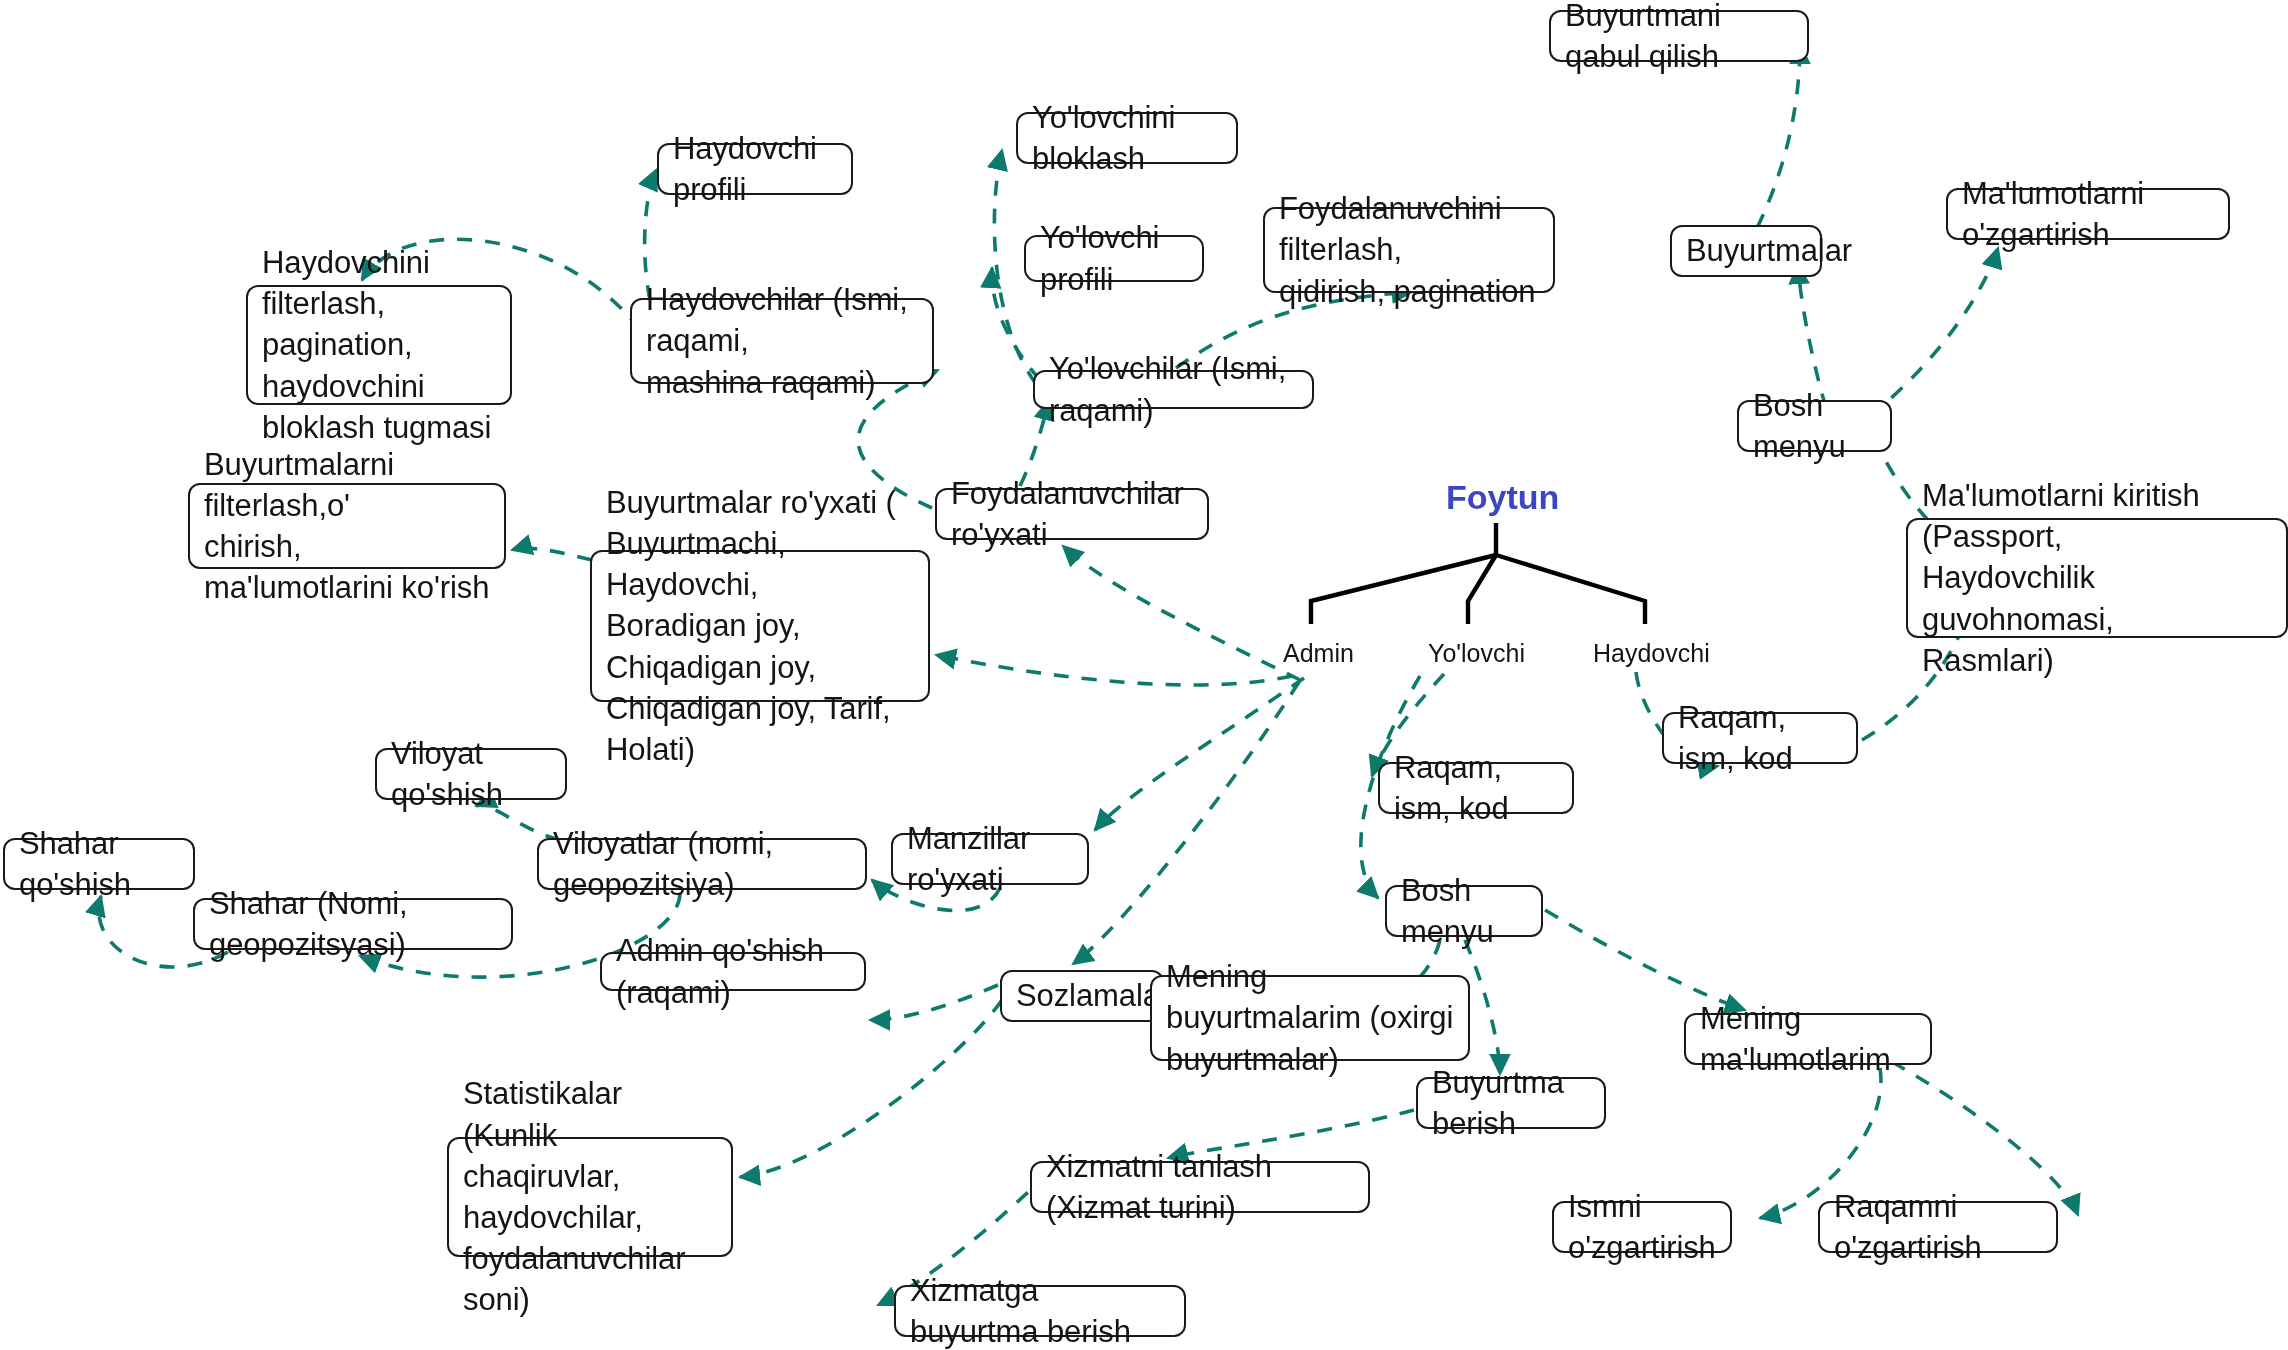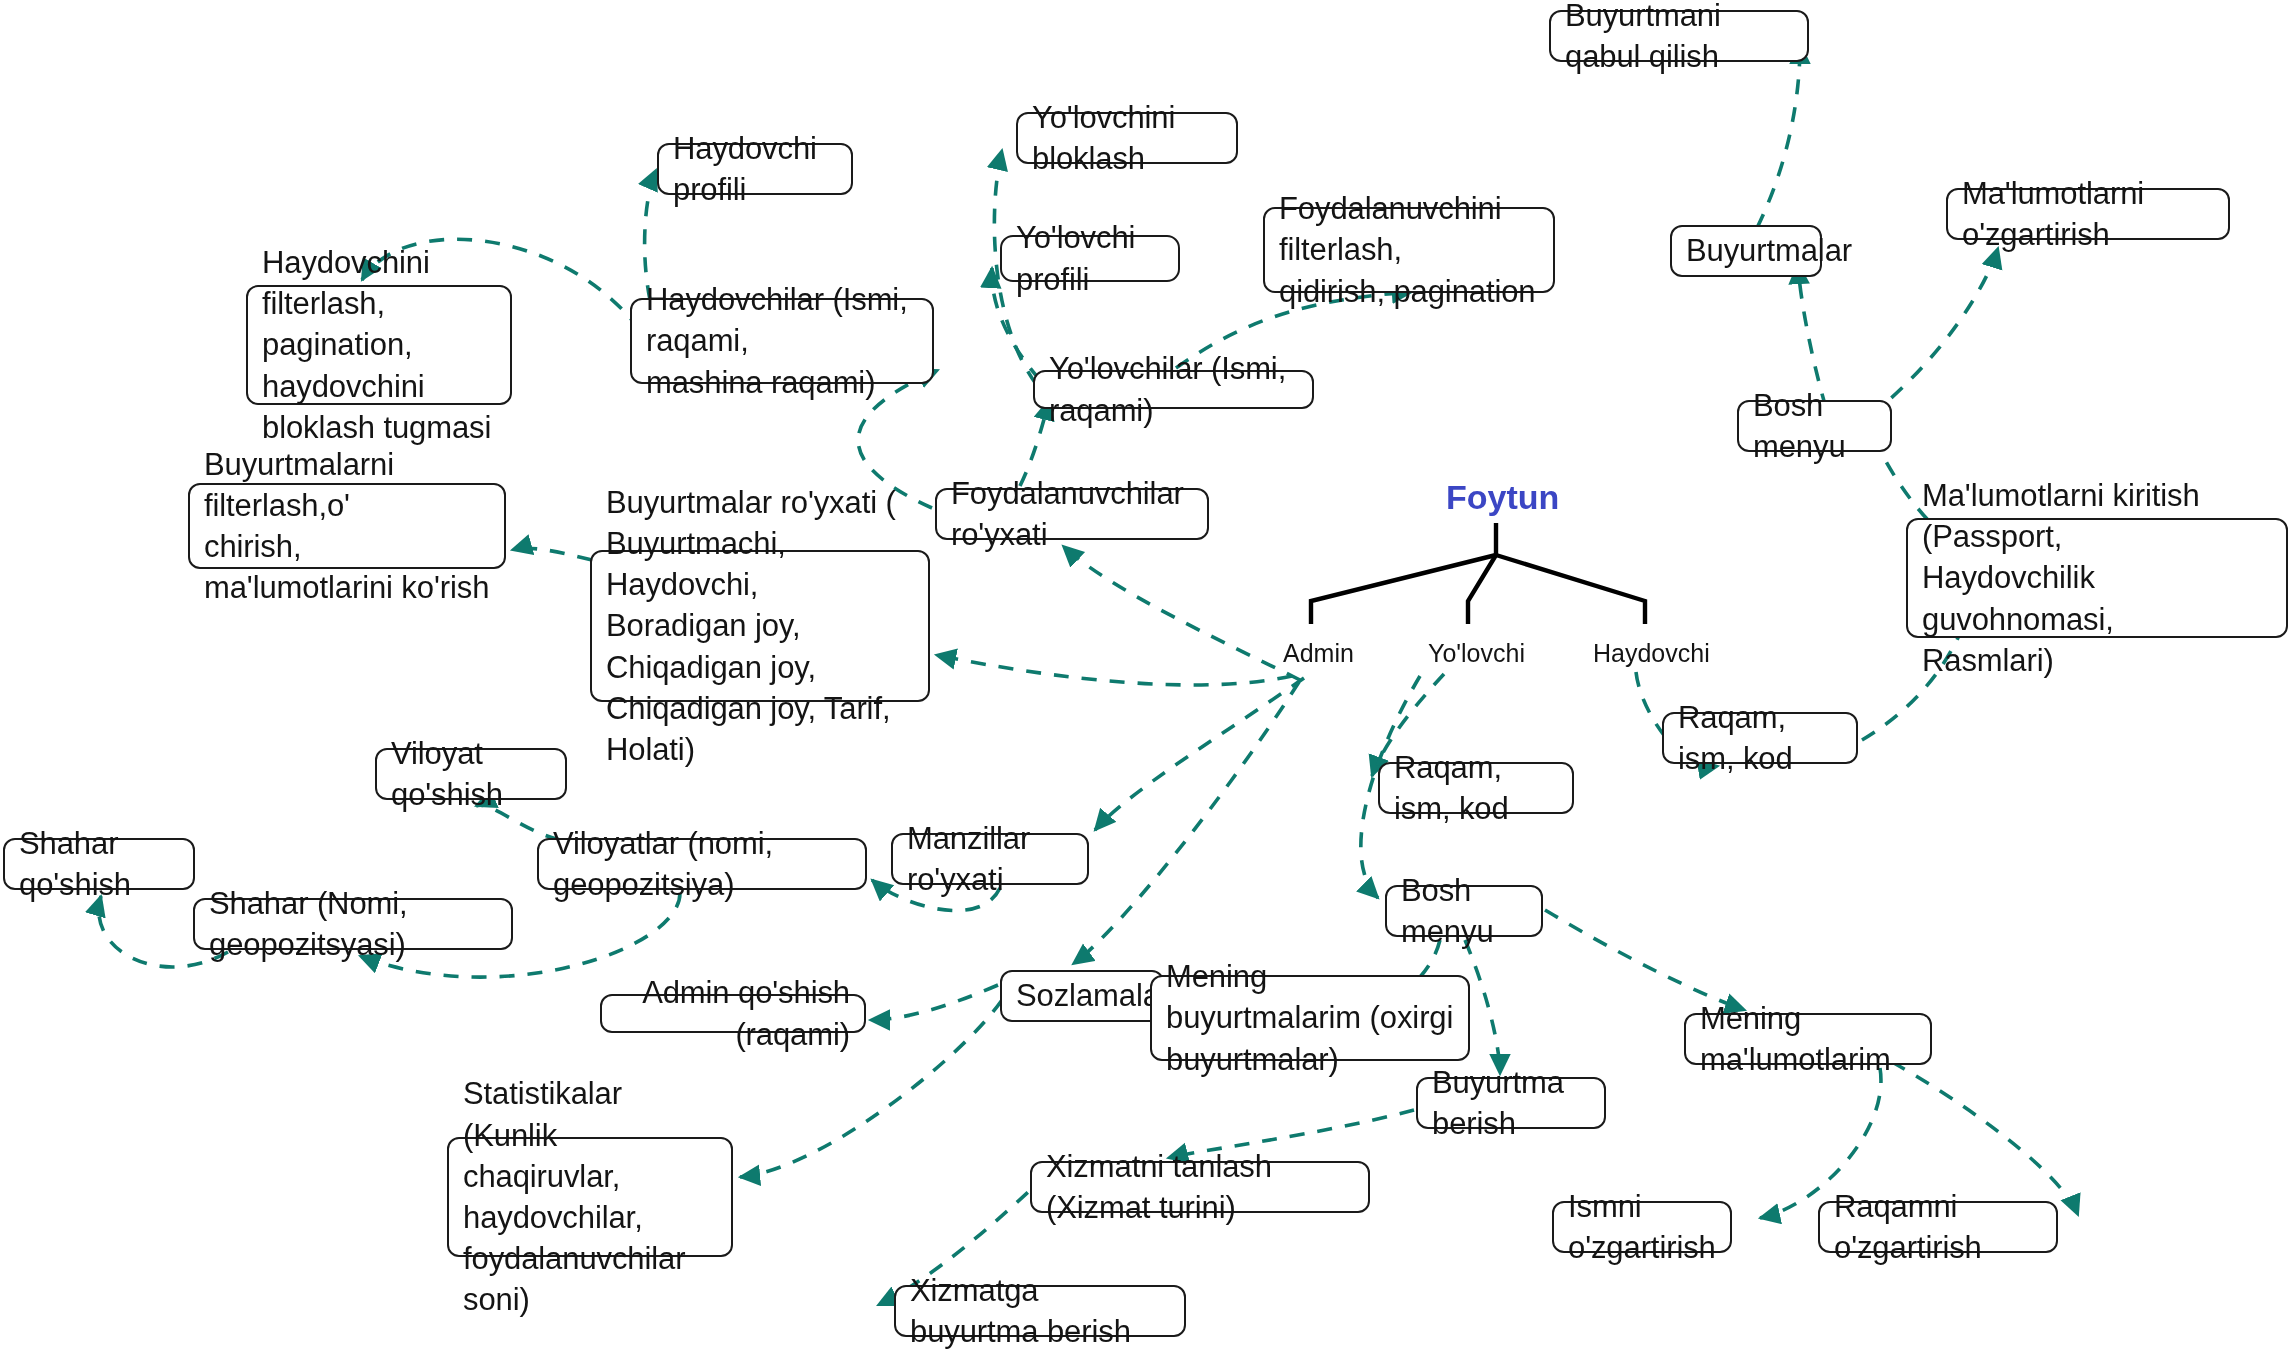--- a/index.html
+++ b/index.html
@@ -141,21 +141,21 @@
 
   <div class="node" style="left:1549px;top:10px;width:260px;height:52px;">Buyurtmani qabul qilish</div>
   <div class="node" style="left:1946px;top:188px;width:284px;height:52px;padding-left:14px;">Ma'lumotlarni o'zgartirish</div>
   <div class="node" style="left:1670px;top:225px;width:152px;height:52px;">Buyurtmalar</div>
   <div class="node" style="left:1737px;top:400px;width:155px;height:52px;">Bosh menyu</div>
   <div class="node" style="left:1906px;top:518px;width:382px;height:120px;">Ma'lumotlarni kiritish (Passport,
 Haydovchilik guvohnomasi,
 Rasmlari)</div>
 
   <div class="node" style="left:1016px;top:112px;width:222px;height:52px;">Yo'lovchini bloklash</div>
-  <div class="node" style="left:1000px;top:235px;width:180px;height:47px;border-radius:13px;">Yo'lovchi profili</div>
+  <div class="node" style="left:1024px;top:235px;width:180px;height:47px;border-radius:13px;">Yo'lovchi profili</div>
   <div class="node" style="left:1263px;top:207px;width:292px;height:86px;">Foydalanuvchini filterlash,
 qidirish, pagination</div>
   <div class="node" style="left:1033px;top:370px;width:281px;height:39px;">Yo'lovchilar (Ismi, raqami)</div>
 
   <div class="node" style="left:657px;top:143px;width:196px;height:52px;">Haydovchi profili</div>
   <div class="node" style="left:630px;top:298px;width:304px;height:86px;">Haydovchilar (Ismi, raqami,
 mashina raqami)</div>
   <div class="node" style="left:246px;top:285px;width:266px;height:120px;">Haydovchini filterlash,
 pagination, haydovchini
 bloklash tugmasi</div>
@@ -173,21 +173,21 @@
   <div class="node" style="left:537px;top:838px;width:330px;height:52px;">Viloyatlar (nomi, geopozitsiya)</div>
   <div class="node" style="left:891px;top:833px;width:198px;height:52px;">Manzillar ro'yxati</div>
 
   <div class="node" style="left:1378px;top:762px;width:196px;height:52px;">Raqam, ism, kod</div>
   <div class="node" style="left:1662px;top:712px;width:196px;height:52px;">Raqam, ism, kod</div>
   <div class="node" style="left:1385px;top:885px;width:158px;height:52px;">Bosh menyu</div>
 
   <div class="node" style="left:1000px;top:970px;width:164px;height:52px;">Sozlamalar</div>
   <div class="node" style="left:1150px;top:975px;width:320px;height:86px;">Mening buyurtmalarim (oxirgi
 buyurtmalar)</div>
-  <div class="node" style="left:600px;top:994px;width:266px;height:39px;text-align:right;">Admin qo'shish (raqami)</div>
+  <div class="node" style="left:600px;top:952px;width:266px;height:39px;">Admin qo'shish (raqami)</div>
   <div class="node" style="left:1684px;top:1013px;width:248px;height:52px;">Mening ma'lumotlarim</div>
   <div class="node" style="left:1416px;top:1077px;width:190px;height:52px;">Buyurtma berish</div>
   <div class="node" style="left:447px;top:1137px;width:286px;height:120px;">Statistikalar (Kunlik
 chaqiruvlar, haydovchilar,
 foydalanuvchilar soni)</div>
   <div class="node" style="left:1030px;top:1161px;width:340px;height:52px;">Xizmatni tanlash (Xizmat turini)</div>
   <div class="node" style="left:1552px;top:1201px;width:180px;height:52px;">Ismni o'zgartirish</div>
   <div class="node" style="left:1818px;top:1201px;width:240px;height:52px;">Raqamni o'zgartirish</div>
   <div class="node" style="left:862px;top:1285px;width:292px;height:52px;margin-left:32px;">Xizmatga buyurtma berish</div>
 

